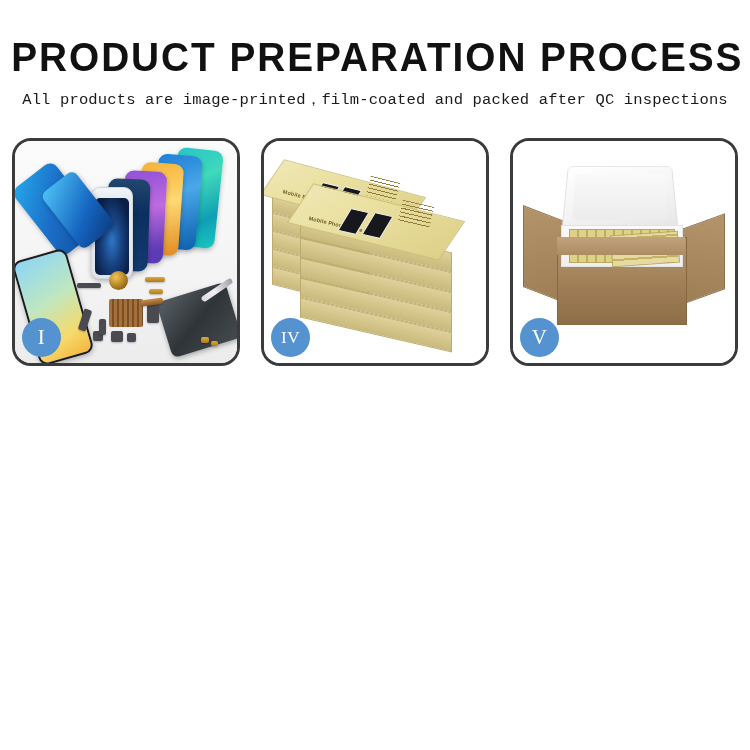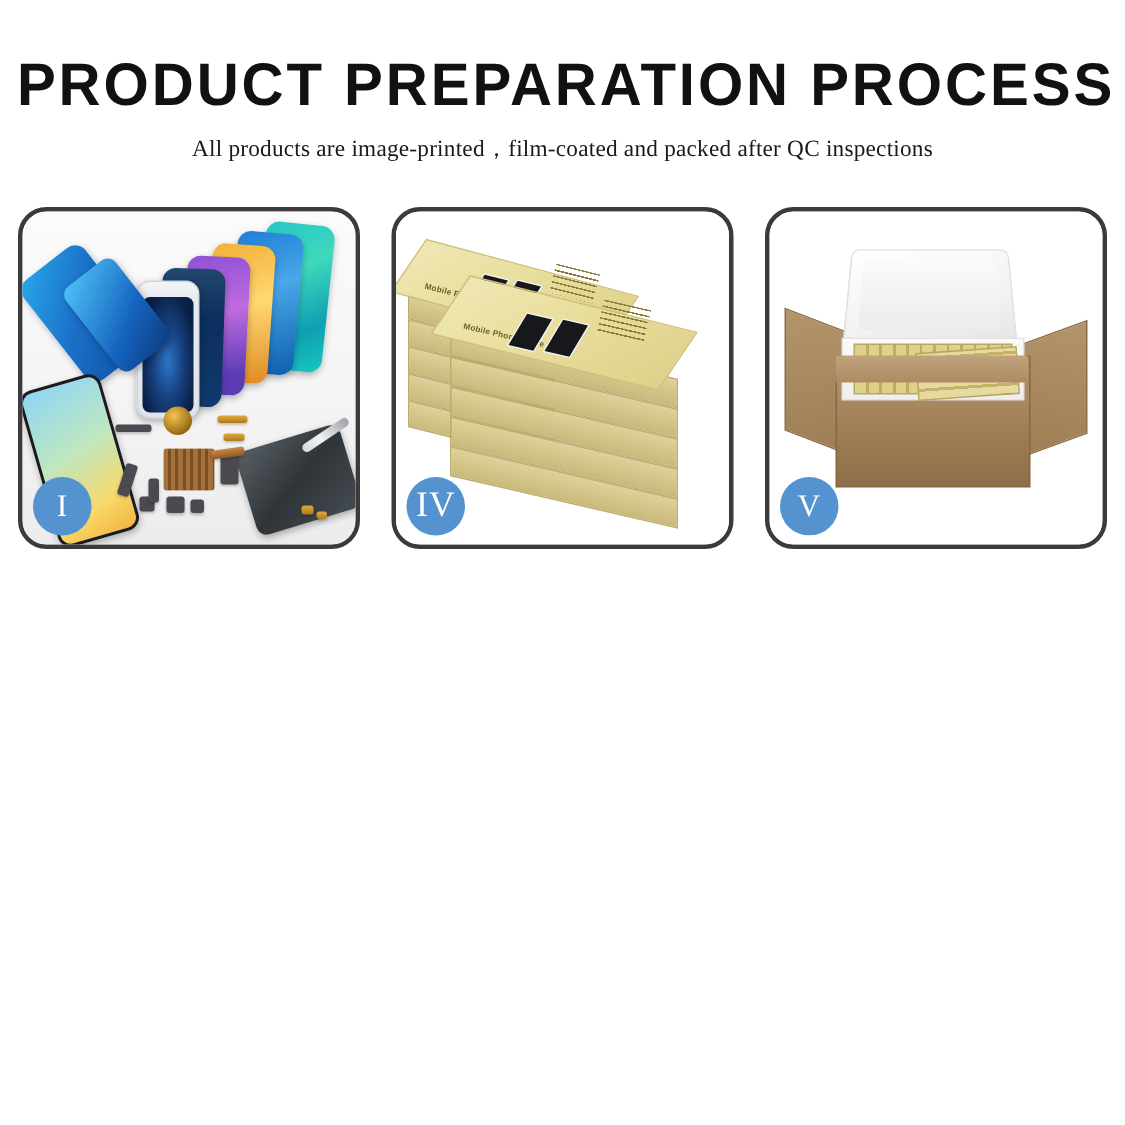--- a/index.html
+++ b/index.html
@@ -26,21 +26,21 @@
     font-size: 40px;
     font-weight: bold;
     color: #111111;
     letter-spacing: 2.0px;
     line-height: 46px;
     margin: 0;
     transform: scaleX(0.97);
     white-space: nowrap;
   }
   .page-subtitle {
-    font-family: Liberation Serif, serif;
+    font-family: Liberation Mono, monospace;
     font-size: 15.5px;
     font-weight: normal;
     color: #1a1a1a;
     letter-spacing: 0.15px;
     margin: 9px 0 0 0;
     white-space: nowrap;
   }
 
   
   .grid {
@@ -77,21 +77,21 @@
     background: #5593d0;
     color: #ffffff;
     font-family: "Liberation Serif", serif;
     font-size: 21px;
     line-height: 39px;
     text-align: center;
     letter-spacing: 0.5px;
     z-index: 30;
   }
   .badge.b3 { font-size: 19px; }
-  .badge.b4 { font-size: 24px; }
+  .badge.b4 { font-size: 17px; }
   .badge.b6 { font-size: 18px; }
 
   
   .p1bg { position:absolute; inset:0; background:
       linear-gradient(180deg,#fbfbfb 0%,#f4f4f4 58%,#ececec 100%); }
   .ph {
     position: absolute;
     border-radius: 9px;
     box-shadow: 0 2px 5px rgba(0,0,0,.28);
   }

